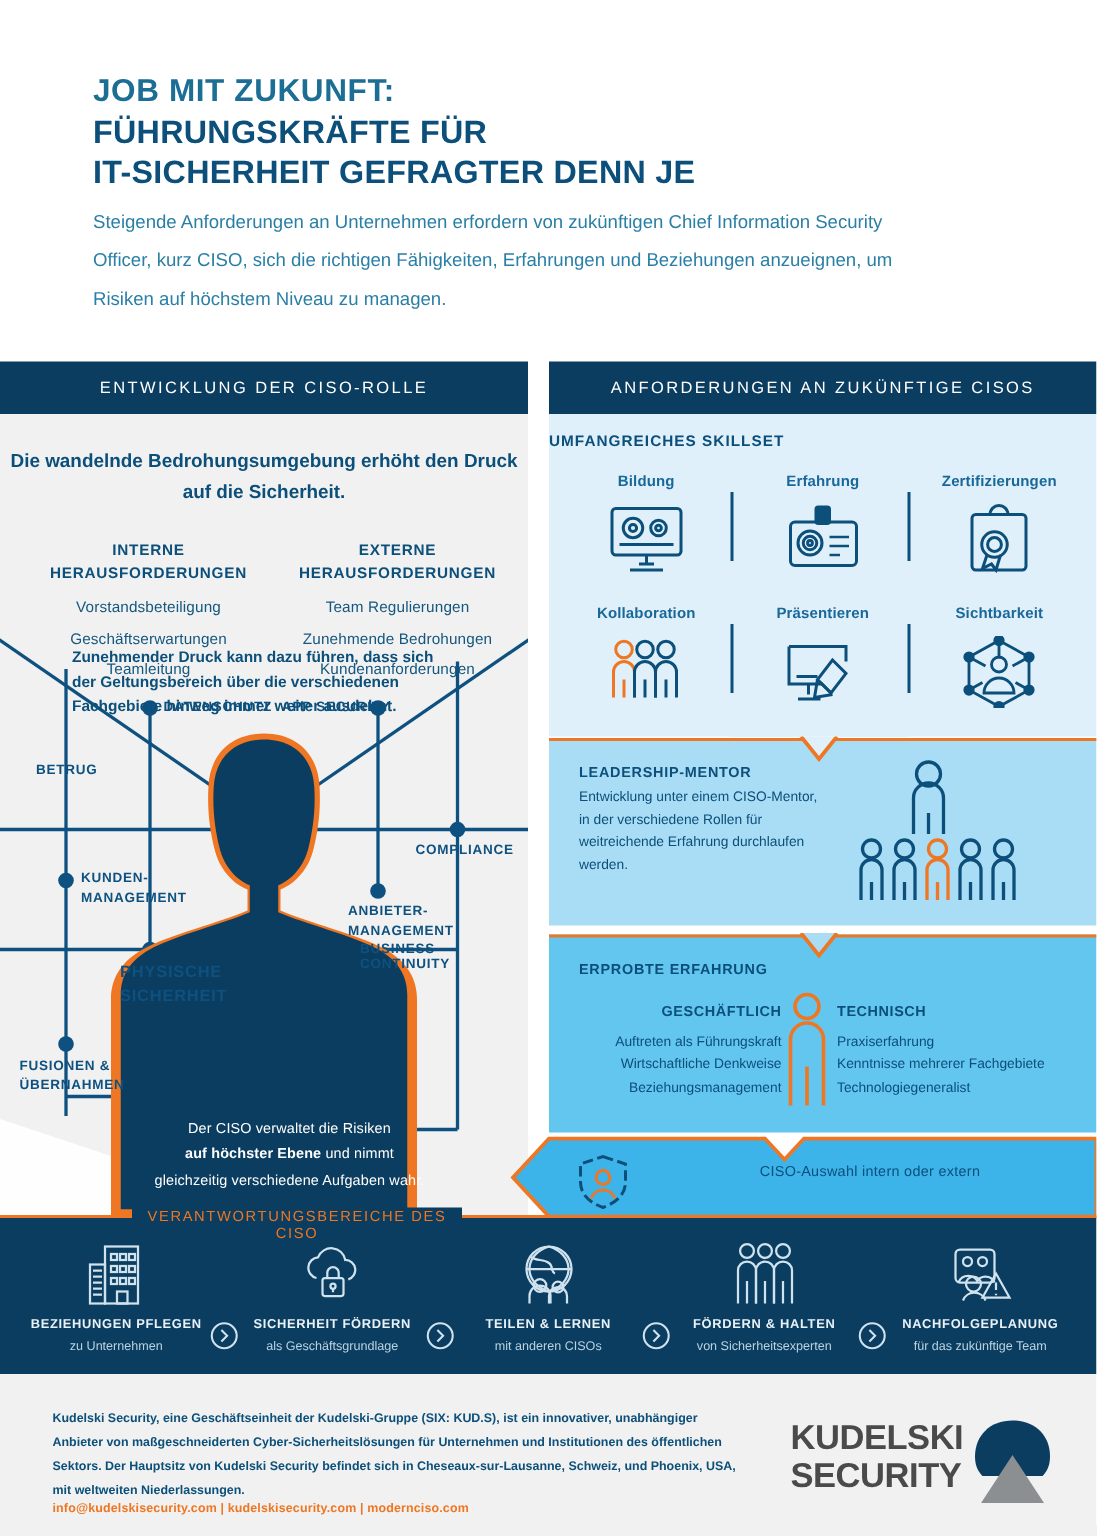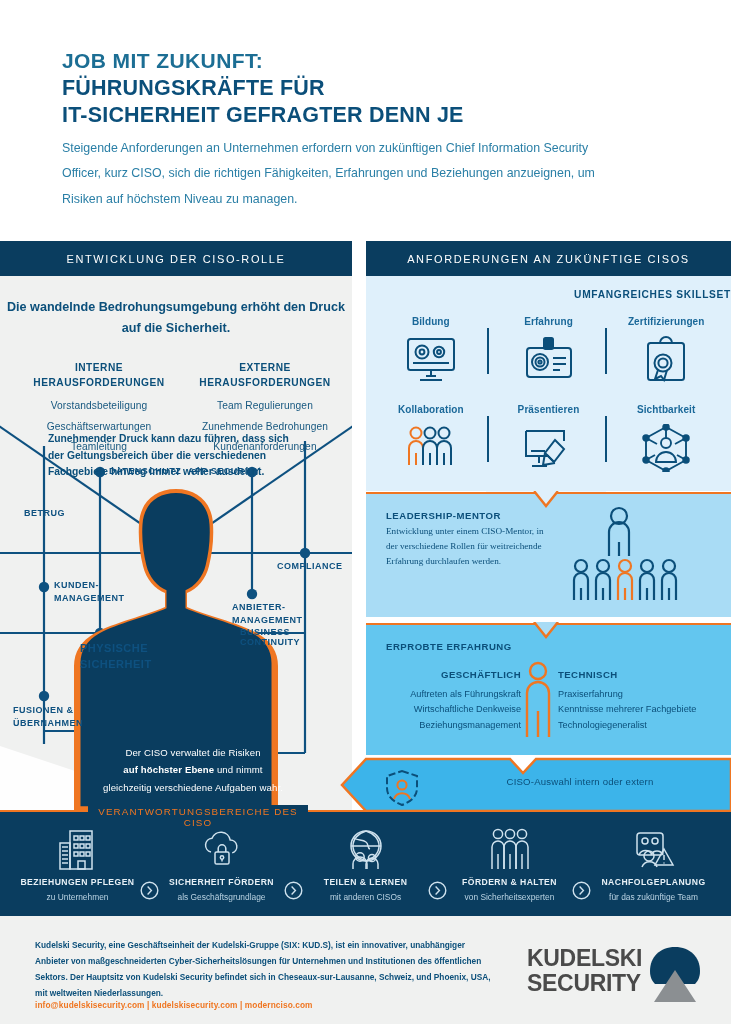--- a/index.html
+++ b/index.html
@@ -66,21 +66,21 @@
     color: #ffffff; font-size: 9.6px; line-height: 1.82; letter-spacing: .1px;
   }
   .ciso-quote b { font-weight: 700; }
 
   
   #rskill {
     position: absolute; left: 366px; top: 276px; width: 365px; height: 215px;
     background: #dff0fb;
   }
   .sk-title {
-    position: absolute; left: 0; top: 13px; width: 365px; text-align: right;
+    position: absolute; left: 0; top: 13px; width: 365px; text-align: left;
     color: #0b4f7a; font-weight: 700; font-size: 10.2px; letter-spacing: .7px;
   }
   .sk-grid { position: absolute; left: 6px; top: 34px; width: 353px; }
   .sk-row { display: flex; height: 88px; }
   .sk-cell { flex: 1; display: flex; flex-direction: column; align-items: center; }
   .sk-label {
     color: #1a6899; font-size: 10px; font-weight: 700; letter-spacing: .1px;
     height: 22px; display: flex; align-items: center;
   }
   .sk-ico { height: 56px; display: flex; align-items: center; justify-content: center; }
@@ -95,21 +95,21 @@
   }
   #rexp {
     position: absolute; left: 366px; top: 623px; width: 365px; height: 132px;
     background: #63c6ef; border-top: 2.5px solid #ef7622;
   }
   .blk-head {
     position: absolute; color: #0b4f7a; font-weight: 700; font-size: 9.6px;
     letter-spacing: .5px;
   }
   .blk-body {
-    position: absolute; color: #0b4f7a; font-size: 9.2px; line-height: 1.62; font-family: Liberation Serif, serif;
+    position: absolute; color: #0b4f7a; font-size: 9.2px; line-height: 1.62;
   }
   .exp-col { position: absolute; color: #0b4f7a; font-size: 9.2px; line-height: 1.72; }
   .exp-head { font-weight: 700; font-size: 9.6px; letter-spacing: .4px; margin-bottom: 3px; }
 
   
   #rsel {
     position: absolute; left: 340px; top: 757px; width: 391px; height: 54px;
   }
   .sel-text {
     position: absolute; left: 110px; top: 19px; width: 260px; text-align: center;

